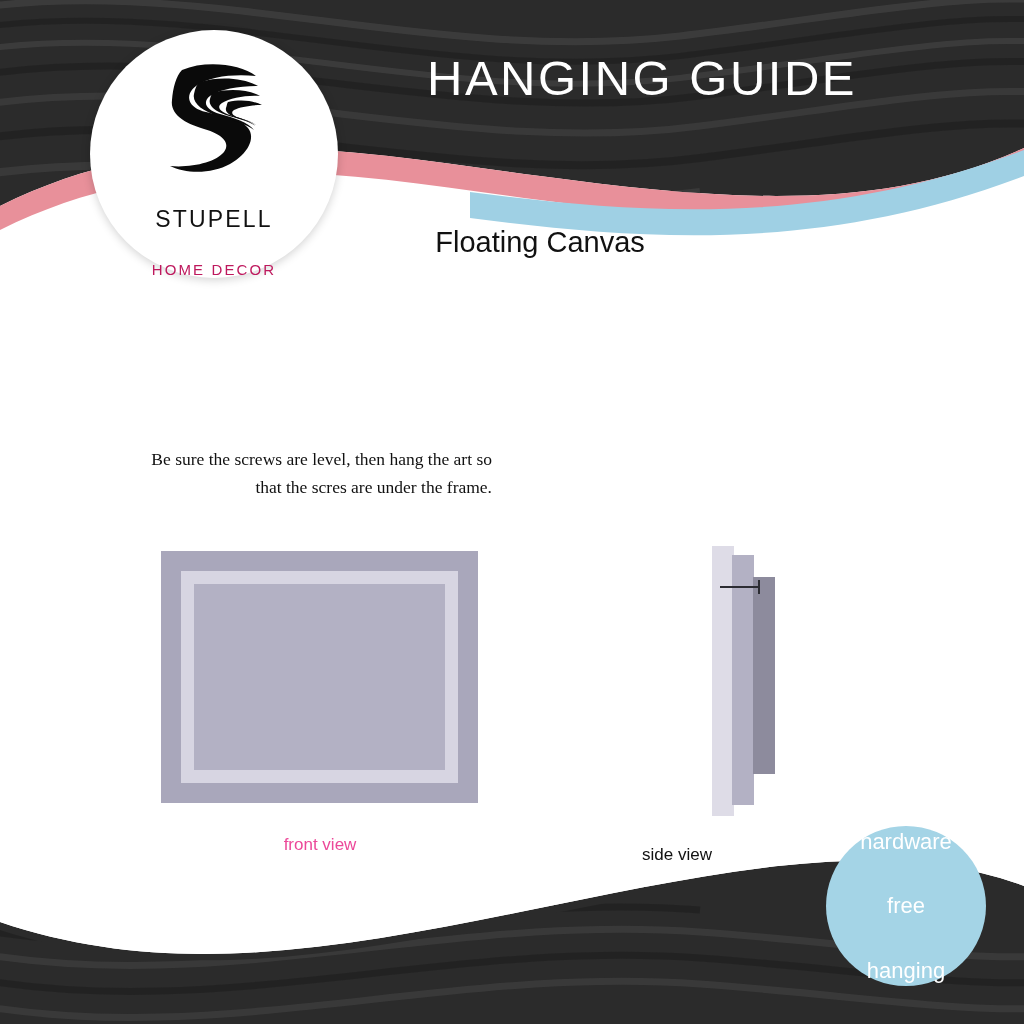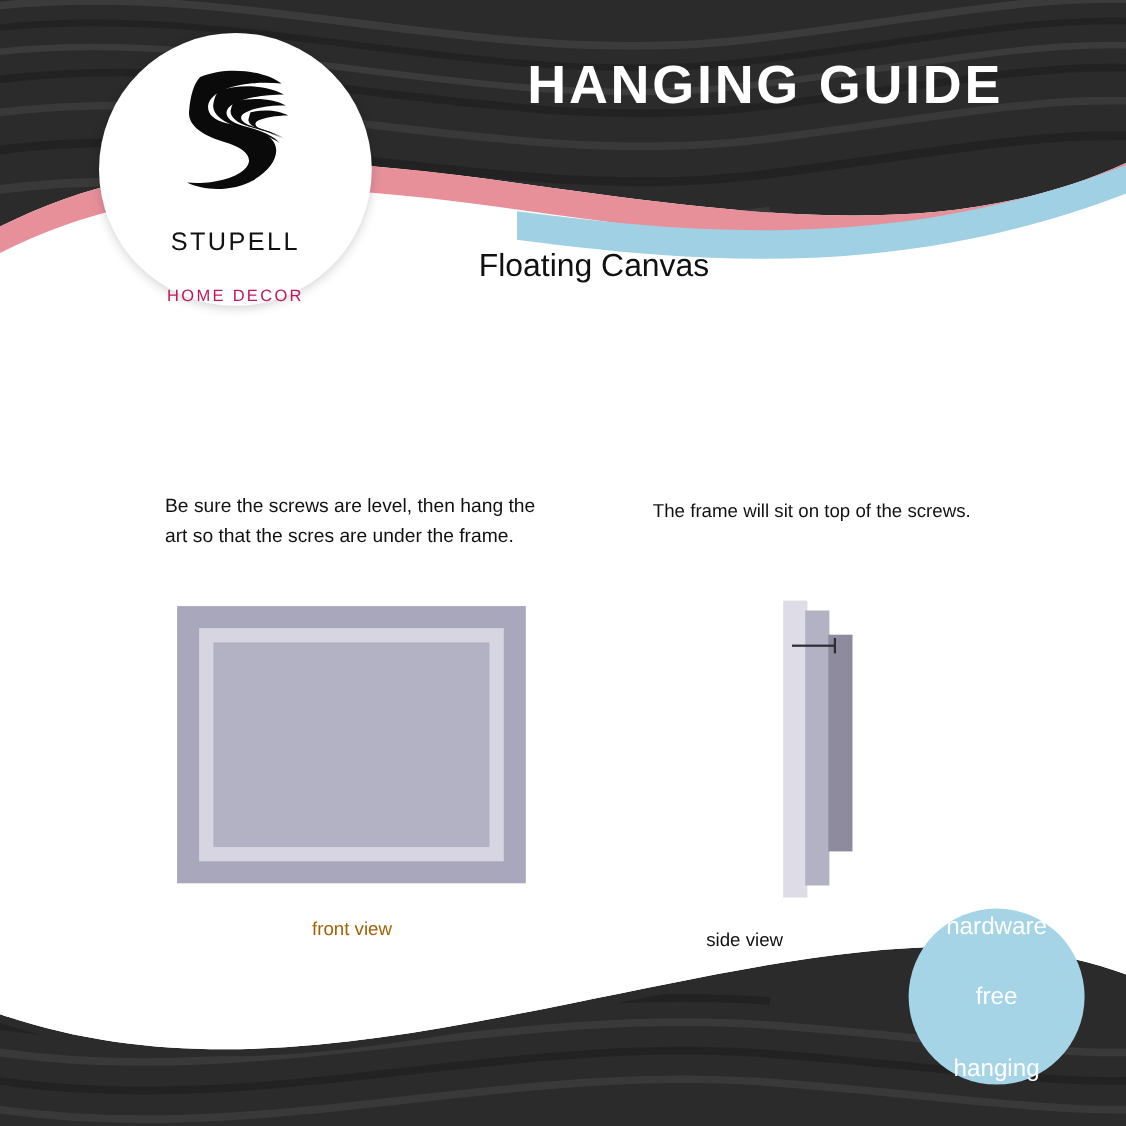--- a/index.html
+++ b/index.html
@@ -61,24 +61,24 @@
     color: #be185d;
     margin-top: 5px;
   }
 
   
   .header-title {
     position: absolute;
     left: 372px;
     top: 50px;
     width: 540px;
-    text-align: right;
+    text-align: center;
     color: #ffffff;
     font-size: 49px;
-    font-weight: bold;
+    font-weight: normal;
     letter-spacing: 2.5px;
   }
 
   
   .product-name {
     position: absolute;
     left: 330px;
     top: 222px;
     width: 420px;
     text-align: center;
@@ -97,24 +97,25 @@
     color: #111111;
     font-size: 22.5px;
   }
 
   
   .caption-front {
     position: absolute;
     left: 150px;
     top: 446px;
     width: 342px;
-    text-align: left;
+    text-align: right;
     color: #111111;
     font-size: 17.5px;
     line-height: 1.58;
+    font-family: Liberation Serif, serif;
   }
   .caption-side {
     position: absolute;
     left: 588px;
     top: 452px;
     width: 300px;
     text-align: center;
     color: #111111;
     font-size: 17px;
     line-height: 1.58;
@@ -195,21 +196,21 @@
     background: #2c2c33;
   }
 
   
   .label-front {
     position: absolute;
     left: 195px;
     top: 835px;
     width: 250px;
     text-align: center;
-    color: #a16207;
+    color: #ec4899;
     font-size: 17px;
   }
   .label-side {
     position: absolute;
     left: 642px;
     top: 845px;
     width: 200px;
     text-align: left;
     color: #111111;
     font-size: 17px;
@@ -294,21 +295,20 @@
     <div class="logo-word">STUPELL</div>
     <div class="logo-sub">HOME DECOR</div>
   </div>
 
   <div class="product-name">
     <div>Floating Canvas</div>
   </div>
 
 
   <div class="caption-front">Be sure the screws are level, then hang the art so that the scres are under the frame.</div>
-  <div class="caption-side">The frame will sit on top of the screws.</div>
 
   <div class="front-view">
     <div class="inner-border"></div>
     <div class="inner-panel"></div>
 
   </div>
 
   <div class="side-view">
     <div class="wall-strip"></div>
     <div class="frame-strip"></div>

